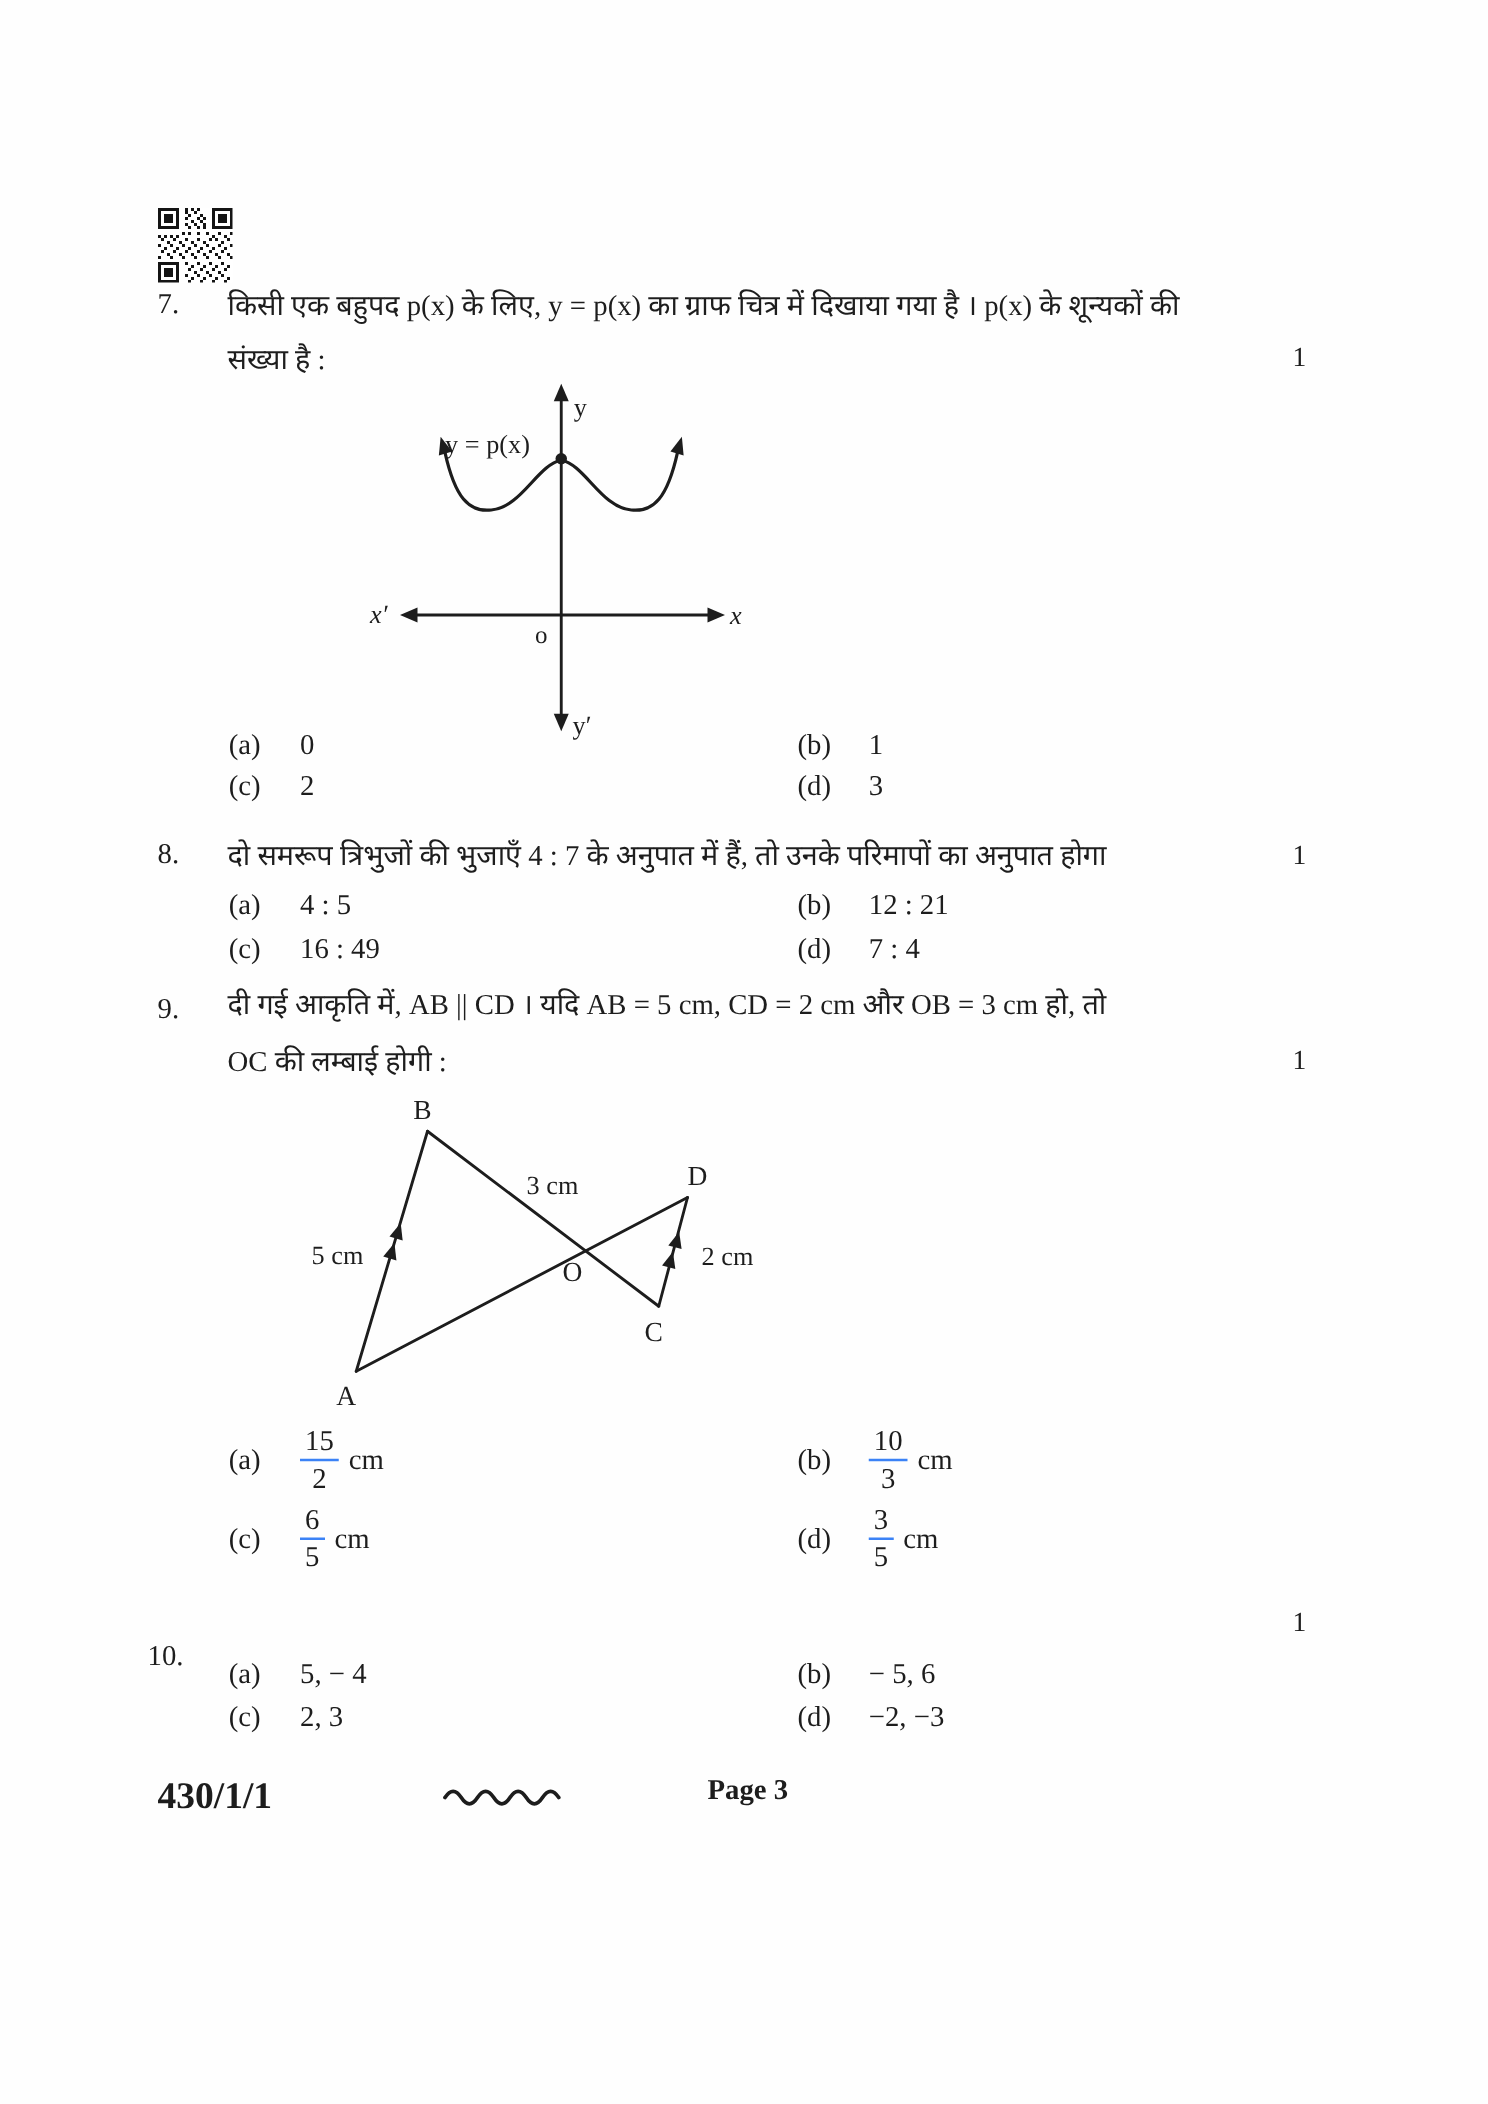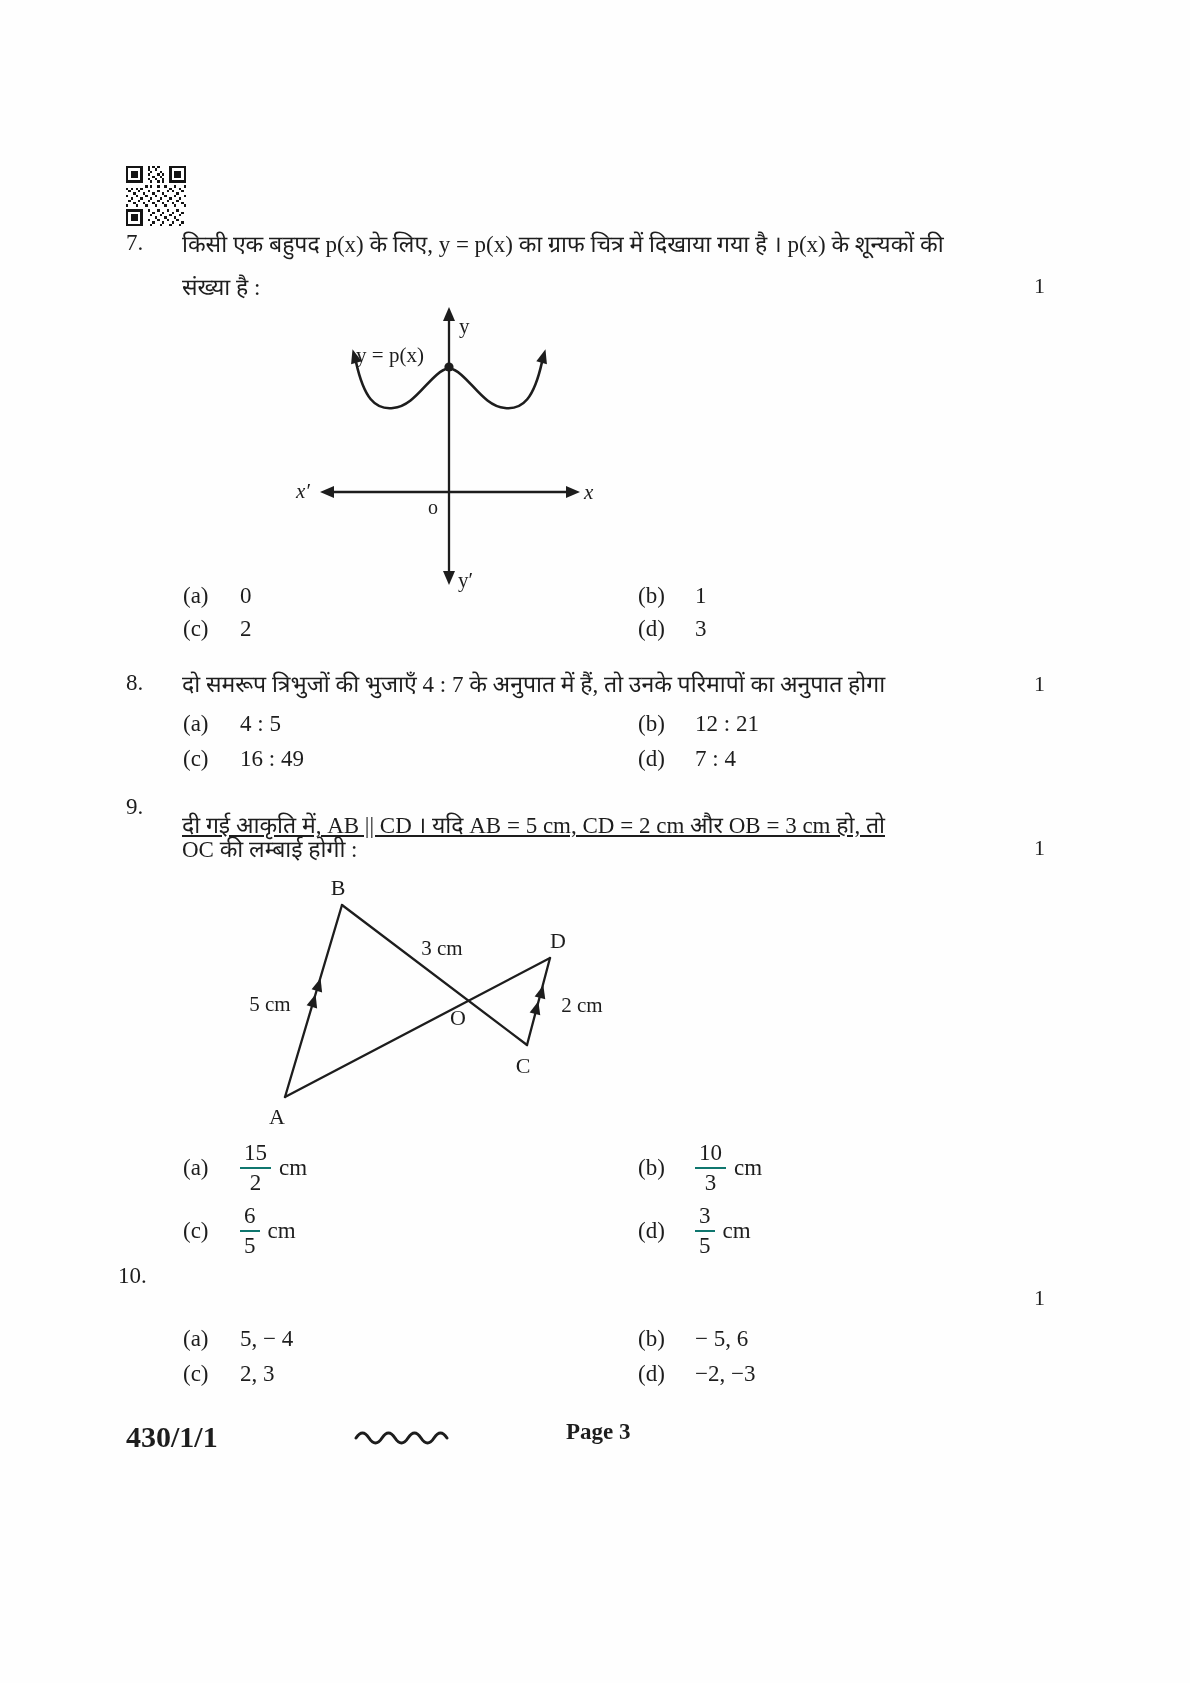--- a/index.html
+++ b/index.html
@@ -7,21 +7,21 @@
         font-family:"Liberation Serif","DejaVu Serif",serif;color:#1d1d1d;}
   .abs{position:absolute;white-space:nowrap;}
   .qnum{font-size:23px;}
   .qtext{font-size:23px;line-height:32px;}
   .marks{font-size:22px;}
   .opt{display:flex;align-items:baseline;font-size:23px;}
   .optf{display:flex;align-items:center;font-size:23px;}
   .olabel{display:inline-block;width:57px;}
   .oval{display:inline-block;}
   .frac{display:inline-block;text-align:center;line-height:1.12;}
-  .frac .num{display:block;border-bottom:2px solid #0f766e;padding:0 4px 1px;}
+  .frac .num{display:block;border-bottom:2px solid #3b82f6;padding:0 4px 1px;}
   .frac .den{display:block;padding-top:1px;}
   .unit{margin-left:8px;}
   .footer-code{font-size:30px;font-weight:bold;}
   .footer-page{font-size:23px;font-weight:bold;}
   svg text{font-family:"Liberation Serif","DejaVu Serif",serif;fill:#1d1d1d;}
   .fig-line{stroke:#1d1d1d;stroke-width:2.3;fill:none;stroke-linecap:round;}
   .fig-fill{fill:#1d1d1d;}
 </style>
 </head>
 <body>
@@ -111,21 +111,21 @@
   <div class="abs opt" style="left:183px;top:746px;">
     <span class="olabel">(c)</span>
     <span class="oval">16 : 49</span>
   </div>
   <div class="abs opt" style="left:638px;top:746px;">
     <span class="olabel">(d)</span>
     <span class="oval">7 : 4</span>
   </div>
 
   <div class="abs qnum" style="left:126px;top:794px;">9.</div>
-  <div class="abs qtext" style="left:182px;top:810px;text-decoration:underline;">दी गई आकृति में, AB || CD । यदि AB = 5 cm, CD = 2 cm और OB = 3 cm हो, तो</div>
+  <div class="abs qtext" style="left:182px;top:788px;">दी गई आकृति में, AB || CD । यदि AB = 5 cm, CD = 2 cm और OB = 3 cm हो, तो</div>
   <div class="abs qtext" style="left:182px;top:834px;">OC की लम्बाई होगी :</div>
   <div class="abs marks" style="left:1034px;top:835px;">1</div>
 
   <div class="abs" style="left:230px;top:870px;">
     <svg width="400" height="270" viewBox="0 0 400 270">
 
       <line class="fig-line" x1="55" y1="227" x2="112" y2="35"></line>
       <line class="fig-line" x1="112" y1="35" x2="297" y2="175"></line>
       <line class="fig-line" x1="55" y1="227" x2="320" y2="88"></line>
       <line class="fig-line" x1="297" y1="175" x2="320" y2="88"></line>
@@ -174,21 +174,21 @@
   </div>
   <div class="abs optf" style="left:638px;top:1203px;">
     <span class="olabel">(d)</span>
     <span class="frac">
         <span class="num">3</span>
         <span class="den">5</span>
       </span>
     <span class="unit">cm</span>
   </div>
 
-  <div class="abs qnum" style="left:118px;top:1263px;">10.</div>
+  <div class="abs qnum" style="left:118px;top:1312px;">10.</div>
   <div class="abs marks" style="left:1034px;top:1285px;">1</div>
 
   <div class="abs opt" style="left:183px;top:1326px;">
     <span class="olabel">(a)</span>
     <span class="oval">5, − 4</span>
   </div>
   <div class="abs opt" style="left:638px;top:1326px;">
     <span class="olabel">(b)</span>
     <span class="oval">− 5, 6</span>
   </div>

